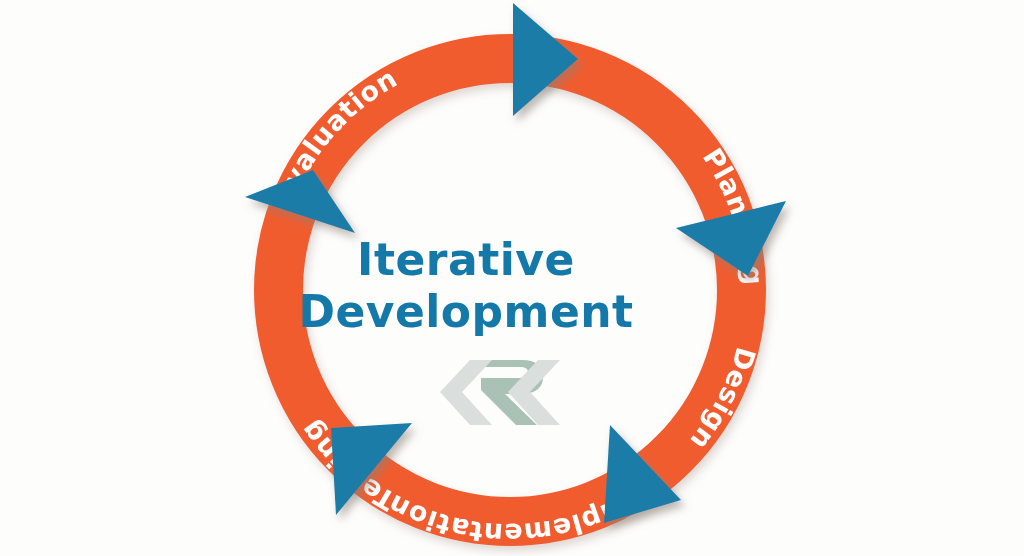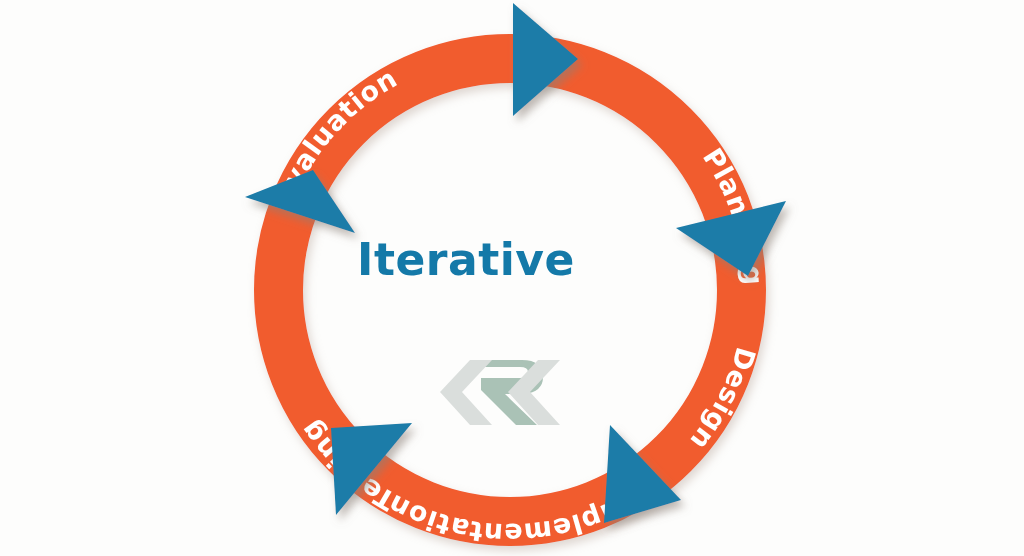--- a/index.html
+++ b/index.html
@@ -132,15 +132,16 @@
 
       <g fill="#d9dddb">
         <polygon points="470,360 492,360 462,392 492,425 470,425 440,392"></polygon>
         <polygon points="538,360 560,360 530,392 560,425 538,425 508,392"></polygon>
       </g>
     </g>
   </svg>
 
   <div class="center-title" style="top:234px;">
     <div class="line">Iterative</div>
+    <div class="line">Development</div>
   </div>
 
 </div>
 
 </body></html>

